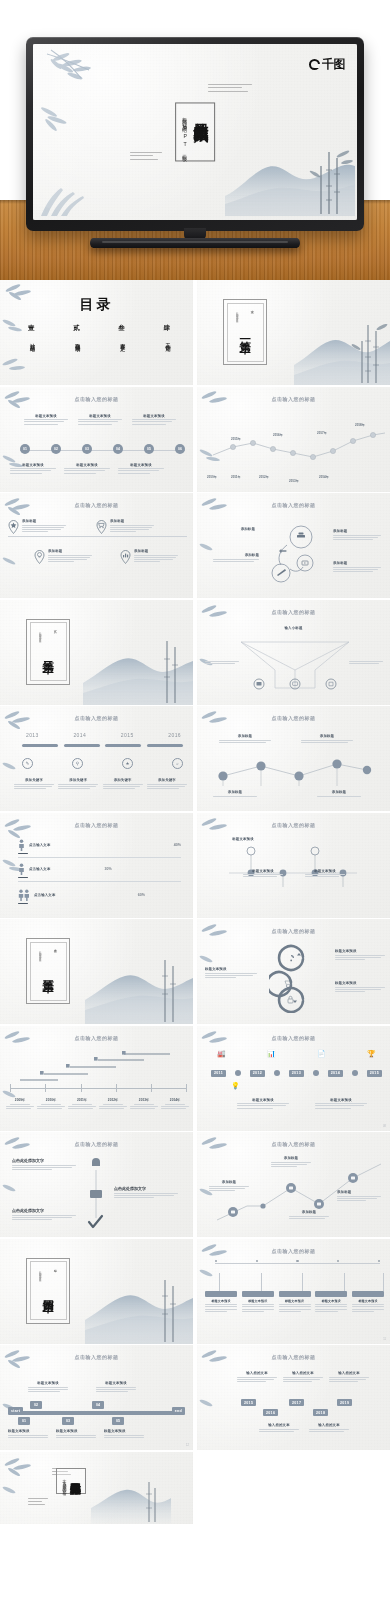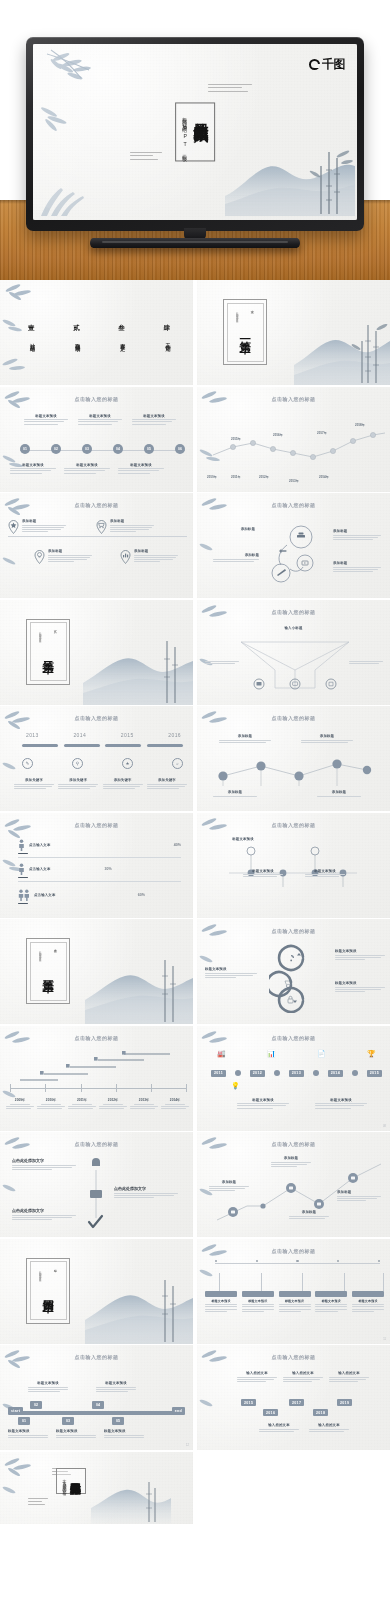--- a/index.html
+++ b/index.html
@@ -307,20 +307,21 @@
             <ellipse cx="9" cy="7" rx="7" ry="1.8" transform="rotate(24 9 7)"></ellipse>
             <ellipse cx="15" cy="13" rx="7" ry="1.7" transform="rotate(12 15 13)"></ellipse>
           </g>
       </svg>
       <svg class="leafset" style="left:0px;top:74px;" width="36" height="28" viewBox="0 0 36 28">
         <g fill="#9badbe" opacity=".7">
             <ellipse cx="10" cy="8" rx="8" ry="1.9" transform="rotate(-20 10 8)"></ellipse>
             <ellipse cx="17" cy="14" rx="8" ry="1.8" transform="rotate(-6 17 14)"></ellipse>
           </g>
       </svg>
+      <div class="toc-h">目录</div>
       <div class="toc-cols">
         <div class="toc-col">
           <span class="toc-num">壹</span>
           <span class="toc-word">计划总结</span>
         </div>
         <div class="toc-col">
           <span class="toc-num">贰</span>
           <span class="toc-word">取得成绩</span>
         </div>
         <div class="toc-col">

